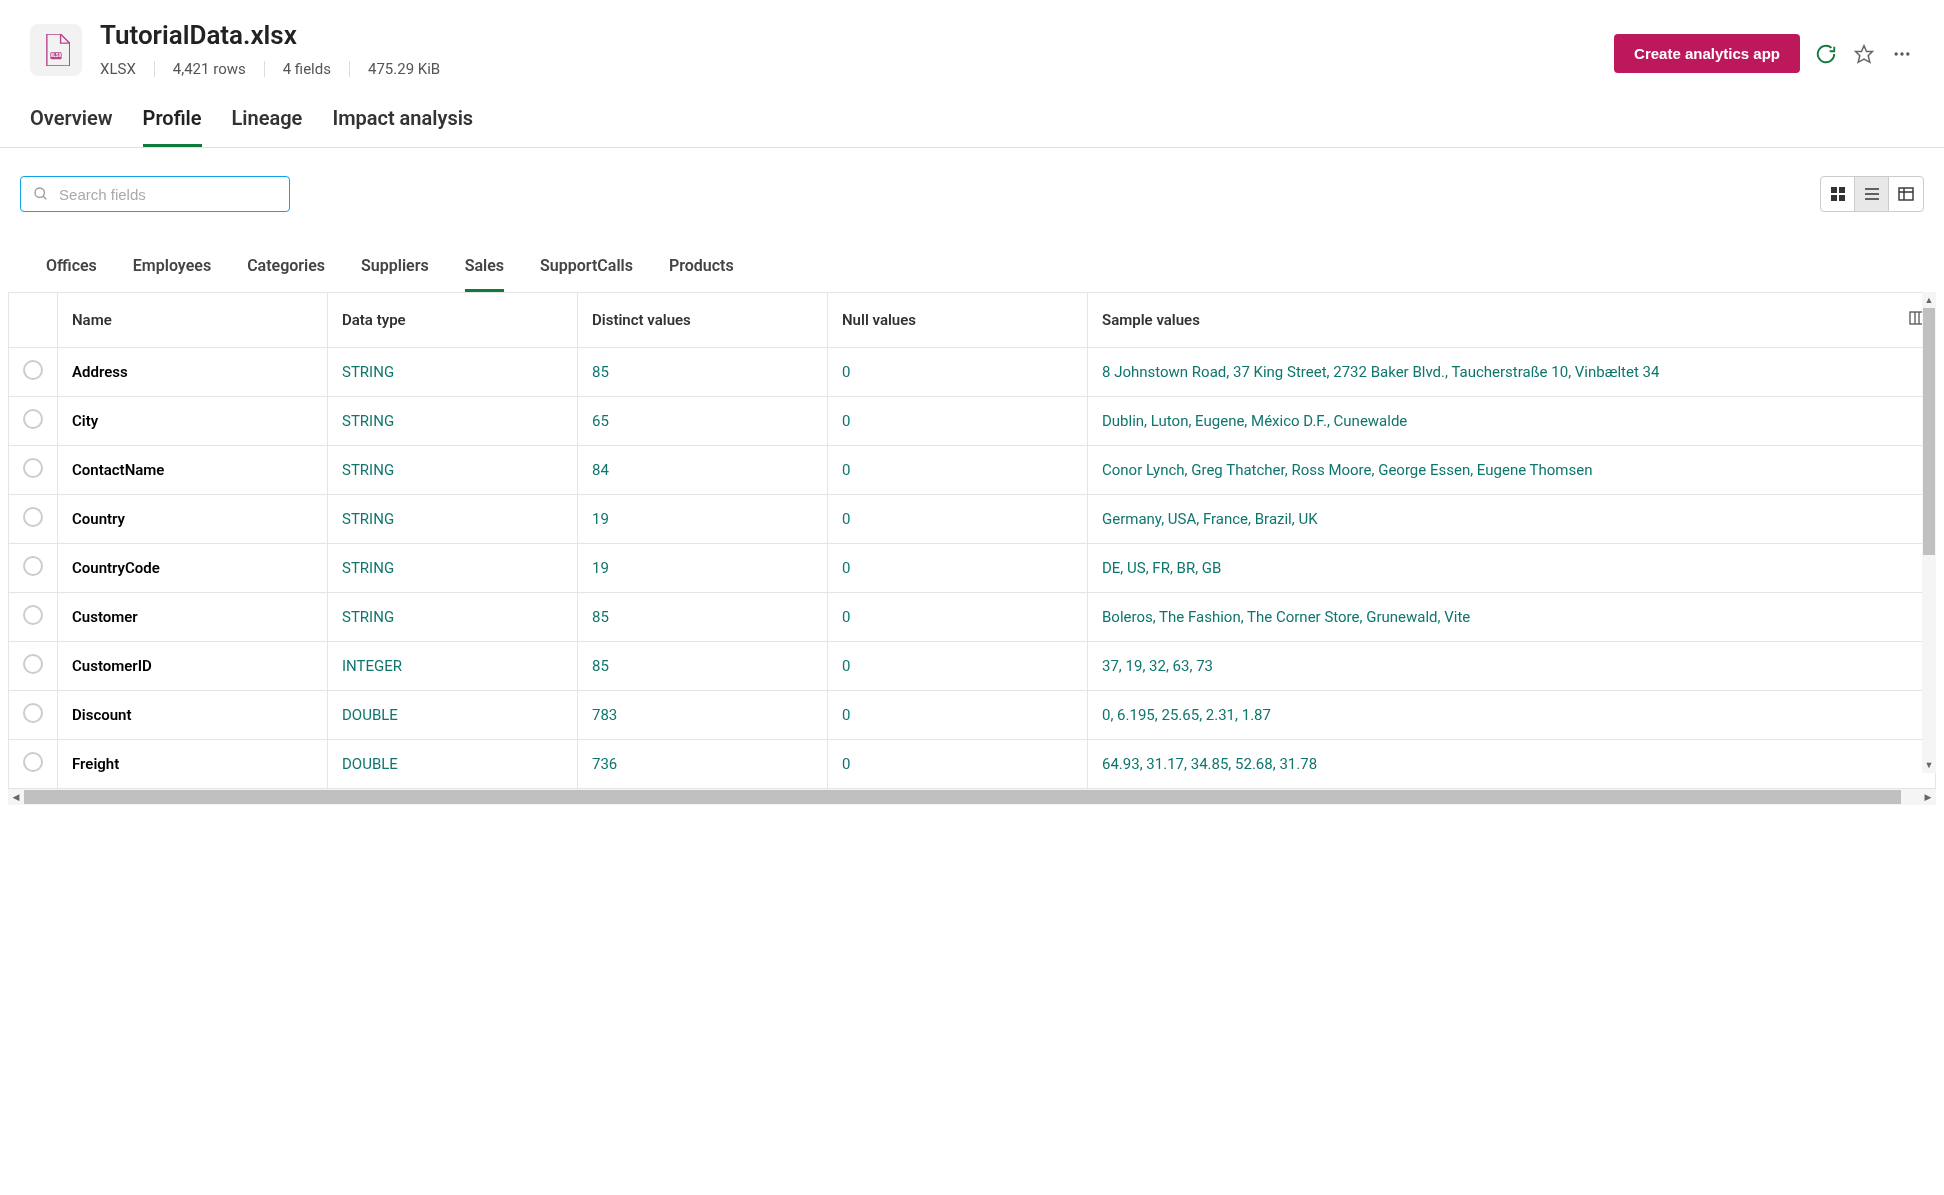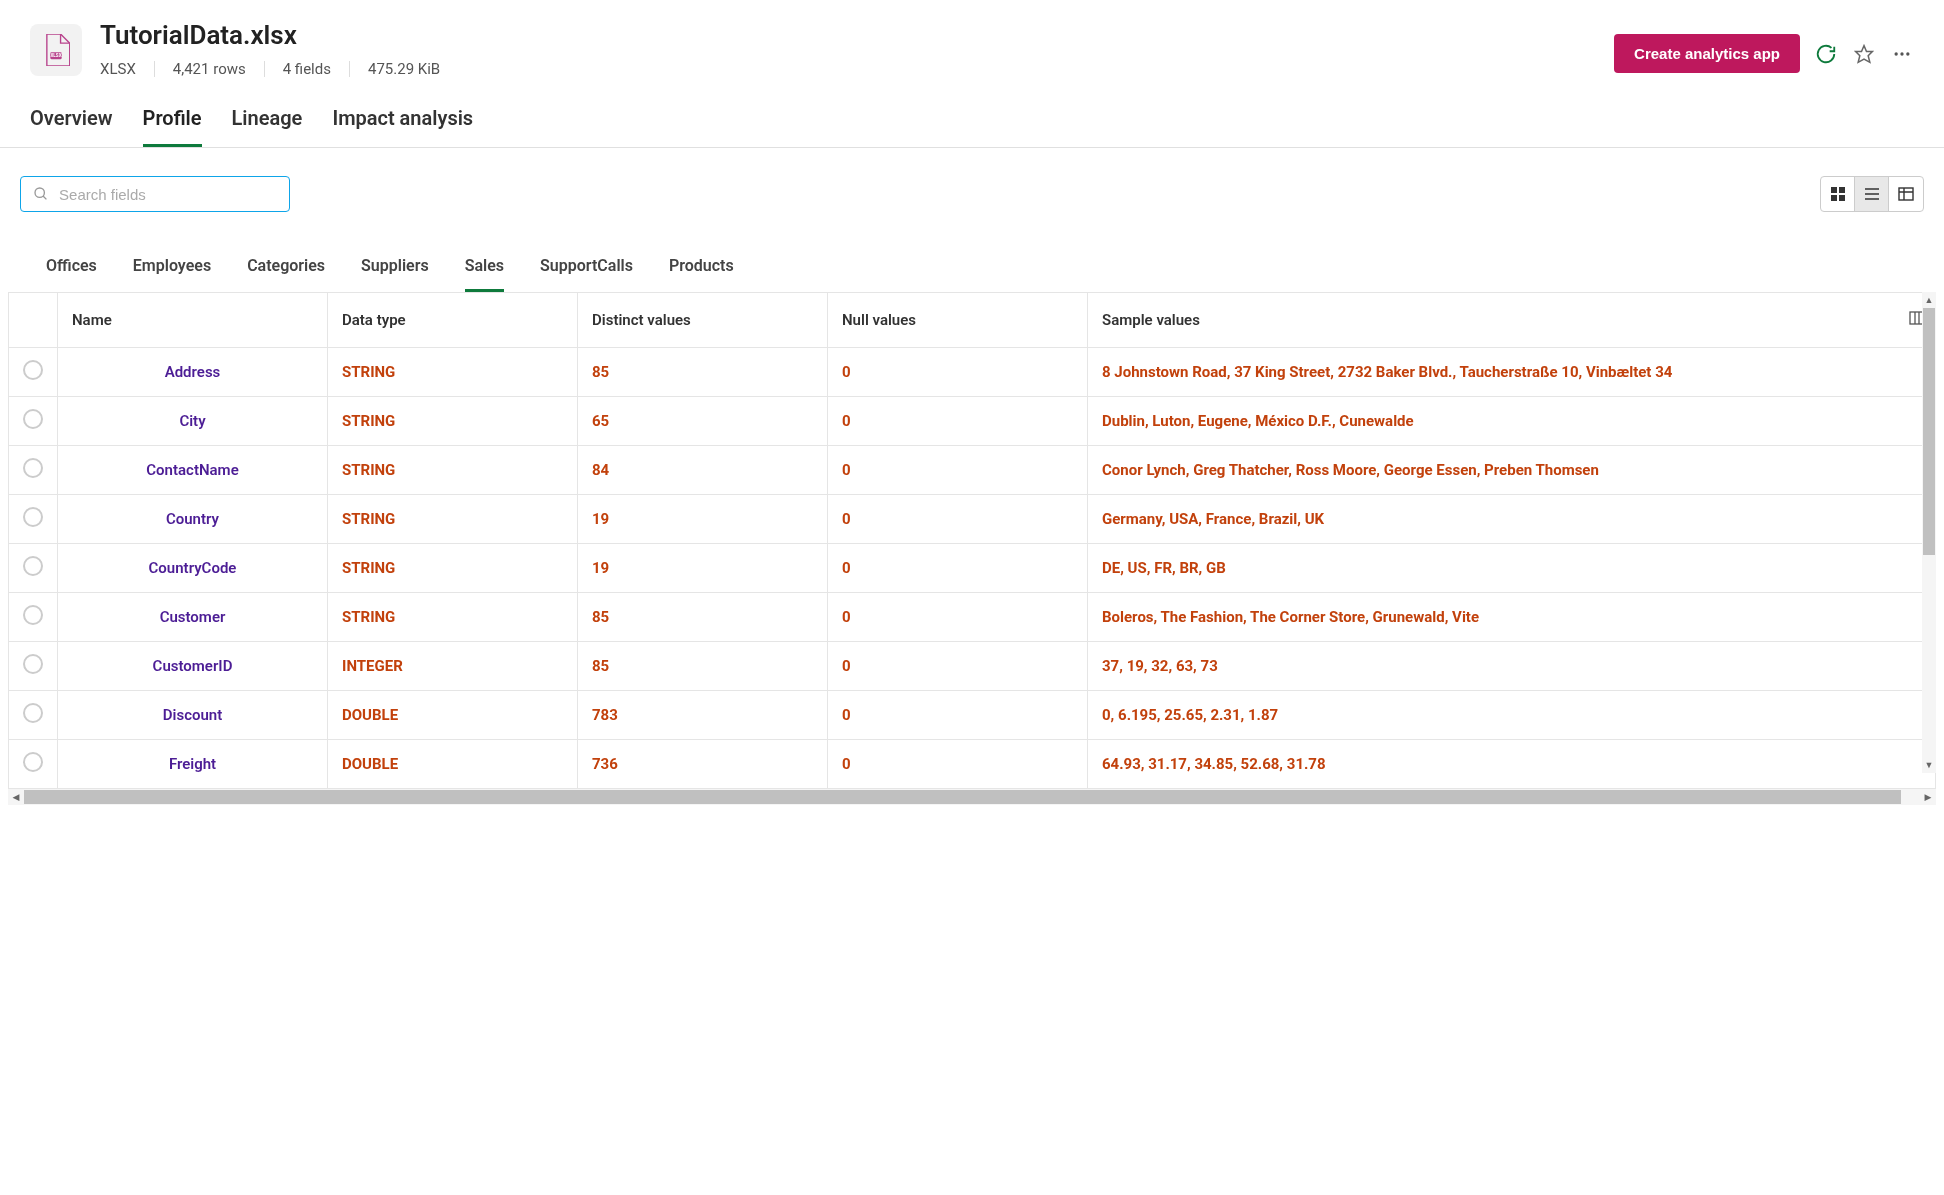--- a/index.html
+++ b/index.html
@@ -180,28 +180,26 @@
       background: #fff;
       position: relative;
     }
     .data-table th:first-child {
       width: 42px;
     }
     .data-table td {
       padding: 12px 14px;
       border: 1px solid #e5e5e5;
       font-size: 15px;
-      color: #c2410c;
+      color: #0f766e;
       vertical-align: middle;
-      font-weight: bold;
     }
     .data-table td.name-cell {
       font-weight: 600;
-      color: #4c1d95;
-      text-align: center;
+      color: #000000;
     }
     .data-table td.check-cell {
       width: 42px;
       text-align: center;
     }
     .radio-circle {
       width: 20px;
       height: 20px;
       border: 2px solid #ccc;
       border-radius: 50%;
@@ -406,21 +404,21 @@
           <td>65</td>
           <td>0</td>
           <td>Dublin, Luton, Eugene, México D.F., Cunewalde</td>
         </tr>
         <tr>
           <td class="check-cell"><span class="radio-circle"></span></td>
           <td class="name-cell">ContactName</td>
           <td>STRING</td>
           <td>84</td>
           <td>0</td>
-          <td>Conor Lynch, Greg Thatcher, Ross Moore, George Essen, Preben Thomsen</td>
+          <td>Conor Lynch, Greg Thatcher, Ross Moore, George Essen, Eugene Thomsen</td>
         </tr>
         <tr>
           <td class="check-cell"><span class="radio-circle"></span></td>
           <td class="name-cell">Country</td>
           <td>STRING</td>
           <td>19</td>
           <td>0</td>
           <td>Germany, USA, France, Brazil, UK</td>
         </tr>
         <tr>

